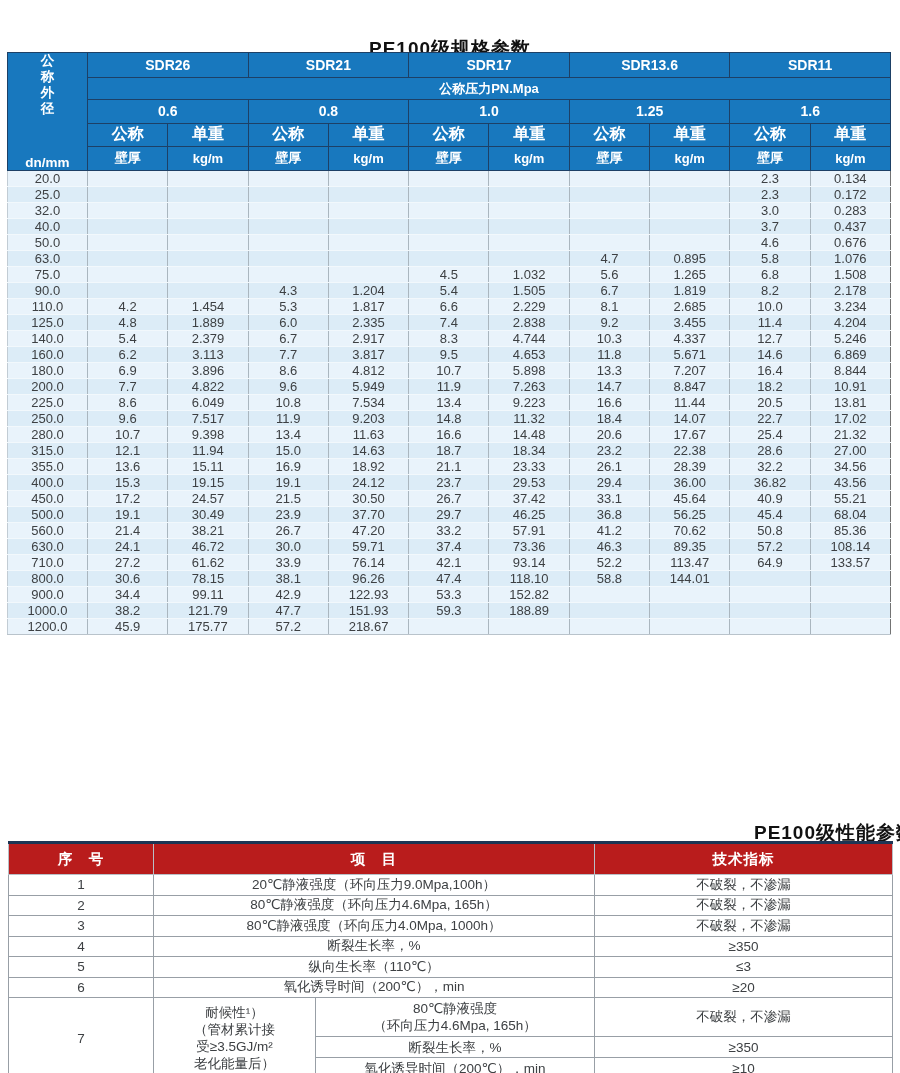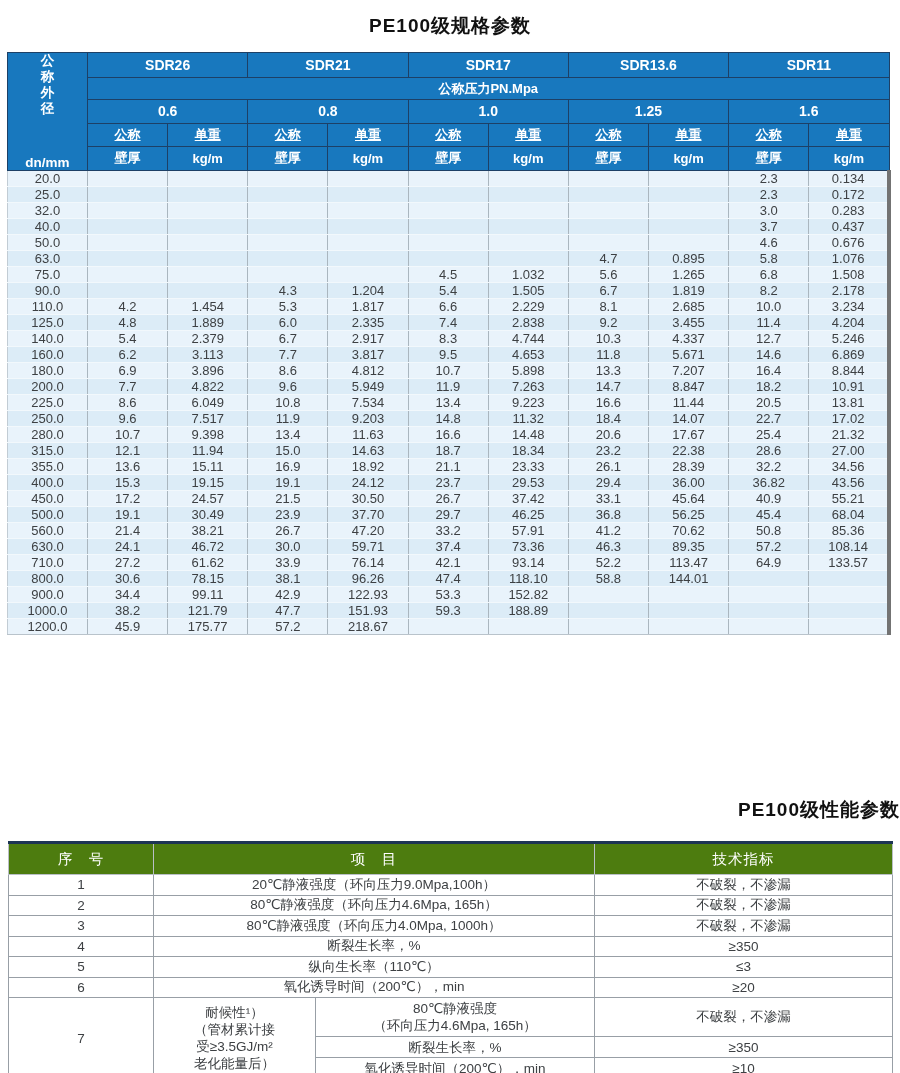--- a/index.html
+++ b/index.html
@@ -3,65 +3,65 @@
 <meta charset="utf-8">
 <style>
   * { box-sizing: border-box; }
   html,body { margin:0; padding:0; background:#fff; }
   .page {
     position:relative; width:900px; height:1073px; margin:0 auto;
     background:#fff; font-family:"Liberation Sans","DejaVu Sans",sans-serif;
     overflow:hidden;
   }
   .big-title {
-    margin:0; padding-top:13px; text-align:center;
+    margin:16px; padding-top:20px; text-align:center;
     font-size:19px; font-weight:bold; color:#111; letter-spacing:1px;
   }
   .title2 { position:absolute; top:784px; left:0; width:100%;text-align:right; }
 
   
   table.spec {
     position:absolute; left:7px; top:52px; width:884px;
     border-collapse:collapse; table-layout:fixed;
   }
   table.spec thead th {
     background:#1878be; color:#fff; font-weight:bold;
     border:1px solid #1d4066; padding:0; text-align:center;
   }
   tr.r-sdr   th { height:24px; font-size:14px; }
   tr.r-pn    th { height:21px; font-size:13px; }
   tr.r-press th { height:22px; font-size:14px; }
-  tr.r-sub   th { height:22px; font-size:13px;text-decoration:underline; }
+  tr.r-sub   th { height:22px; font-size:16px; }
   tr.r-sub2  th { height:23px; font-size:13px; }
   th.corner { vertical-align:middle; }
   .corner-inner { display:flex; flex-direction:column; align-items:center; justify-content:center; gap:3px; }
   .corner-vert {
     width:15px; font-size:13.5px; line-height:16px;
     word-break:break-all; text-align:center; font-weight:bold;
   }
   .corner-unit { font-size:13.5px; font-weight:bold;margin-top:35px; }
   table.spec tbody tr { height:16px; }
   table.spec tbody td {
     padding:0; text-align:center; font-size:13px; color:#3d4043;
     border-left:1px solid #aab6bf; border-right:1px solid #aab6bf;
     border-top:1px solid #f2f8fc; border-bottom:1px solid #f2f8fc;
   }
   table.spec tbody tr:nth-child(odd)  td { background:#e9f3fb; }
   table.spec tbody tr:nth-child(even) td { background:#dcecf7; }
   table.spec tbody tr:last-child td { border-bottom:1px solid #b9c3cb; }
   table.spec tbody td:first-child { border-left:1px solid #c2ccd4; }
-  table.spec tbody td:last-child  { border-right:4px solid #737373; }
+  table.spec tbody td:last-child  { border-right:1px solid #737373; }
 
   
   table.perf {
     position:absolute; left:8px; top:841px; width:884px;
     border-collapse:collapse; table-layout:fixed;
   }
   table.perf th {
-    background:#4d7c0f; color:#fff; font-weight:normal; font-size:14.5px;
+    background:#b91c1c; color:#fff; font-weight:bold; font-size:14.5px;
     height:32px; padding:4px; text-align:center;
     border:1px solid #b9bfc6; border-top:3px solid #1d3554;
     letter-spacing:1px;
   }
   table.perf td {
     background:#fff; border:1px solid #989fa6; padding:0;
     text-align:center; font-size:13.5px; color:#3d4043; vertical-align:middle;
   }
   table.perf tr.prow { height:20.5px; }
   table.perf tr.prow7a { height:39px; }

